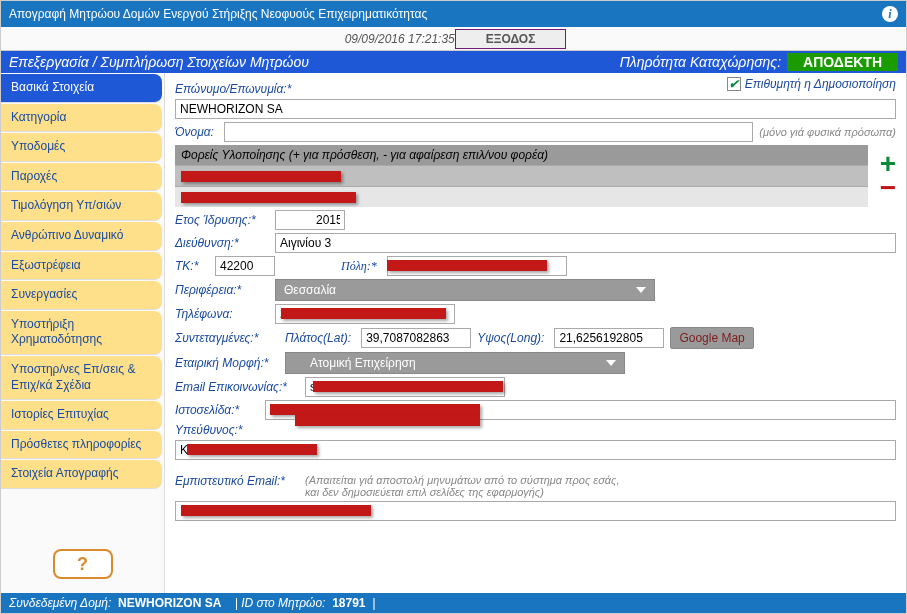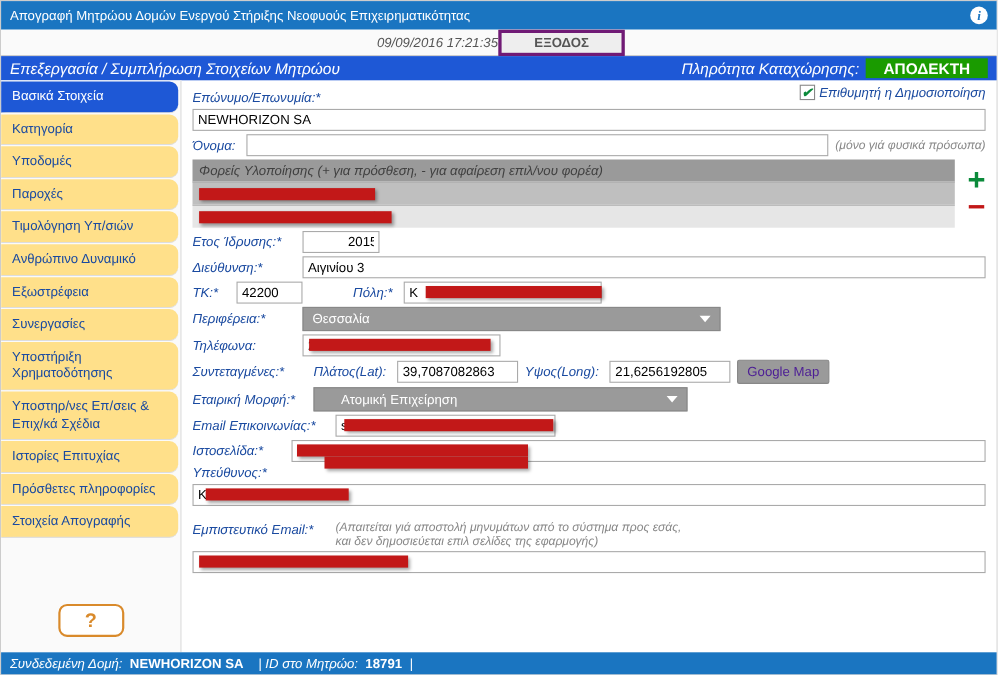--- a/index.html
+++ b/index.html
@@ -3,21 +3,21 @@
 <meta charset="utf-8">
 <style>
   * { box-sizing: border-box; margin: 0; padding: 0; }
   body { font-family: Arial, sans-serif; font-size: 12px; background: #fff; }
   .app { width: 907px; height: 614px; border: 1px solid #ccc; display: flex; flex-direction: column; position: relative; }
 
   .titlebar { background: #1a75c1; color: #fff; padding: 0 8px; display: flex; align-items: center; justify-content: space-between; height: 26px; }
   .titlebar .info { width:16px; height:16px; border-radius:50%; background:#fff; color:#1a75c1; font-weight:bold; text-align:center; line-height:16px; font-style:italic; font-family: serif; }
 
   .toprow { display:flex; justify-content:center; align-items:center; height:24px; padding:0 0 0 8px; border-bottom:1px solid #ccc; color:#555; font-style:italic; background:#fafafa;}
-  .exit { background:#eee; border:3px solid #701a75; padding:2px 30px; font-size:12px; color:#555; margin-right:4px; font-weight:bold;}
+  .exit { background:#eee; border:1px solid #701a75; padding:2px 30px; font-size:12px; color:#555; margin-right:4px; font-weight:bold;}
 
   .subhead { background:#1e58d6; color:#fff; display:flex; align-items:center; height:22px; padding:0 8px; font-size:14px; }
   .subhead .left { flex:1; font-style:italic; }
   .subhead .right { margin-right:6px; font-style:italic; }
   .accept { background:#1a9b00; color:#fff; font-weight:bold; padding:1px 16px; }
 
   .body { flex:1; display:flex; overflow:hidden; }
 
   .sidebar { width:164px; background:#fafafa; display:flex; flex-direction:column; border-right:1px solid #ddd; }
   .tab { padding:6px 10px; border-bottom:1px solid #ddd; background:#ffe08a; color:#1a4aa0; cursor:pointer; border-top-right-radius:8px; border-bottom-right-radius:8px; margin:1px 2px 0 0; font-size:12px; line-height:1.3;}
@@ -27,31 +27,31 @@
 
   .main { flex:1; padding:6px 10px 6px 10px; overflow:auto; position:relative;}
   .row { display:flex; align-items:center; margin:3px 0; gap:6px; flex-wrap:wrap;}
   .lbl { color:#1a4aa0; font-style:italic; width:120px; }
   .lbl.sm { width:auto; margin-right:4px;}
   input.tx { border:1px solid #aaa; padding:2px 4px; font-size:12px; background:#fff; }
   .tx.full { flex:1; }
   .hint { color:#888; font-style:italic; font-size:11px; }
 
   .agencies { flex:1; }
-  .agencies-head { background:#9a9a9a; color:#404040; font-style:italic; padding:3px 6px; }
+  .agencies-head { background:#9a9a9a; color:#000000; font-style:italic; padding:3px 6px; }
   .agency-item { background:#bfbfbf; color:#fff; padding:3px 6px; border-top:1px solid #aaa; position:relative;}
   .agency-item.alt { background:#e6e6e6; color:#333; }
   .add { color:#0a8a3a; font-size:28px; font-weight:bold; line-height:20px; }
   .rem { color:#c21818; font-size:28px; font-weight:bold; line-height:20px; }
   .agcol { display:flex; flex-direction:column; gap:4px; margin-left:6px; justify-content:center;}
 
   .drop { background:#9a9a9a; color:#fff; padding:3px 8px; display:flex; align-items:center; justify-content:space-between; border:1px solid #888; }
   .caret { width:0;height:0;border-left:5px solid transparent;border-right:5px solid transparent;border-top:6px solid #fff; }
 
-  .gmap { background:#9a9a9a; color:#4c1d95; padding:3px 8px; border:1px solid #888; border-radius:2px; }
+  .gmap { background:#9a9a9a; color:#7f1d1d; padding:3px 8px; border:1px solid #888; border-radius:2px; }
 
   .chk { width:14px; height:14px; border:1px solid #888; display:inline-flex; align-items:center; justify-content:center; margin-right:4px; color:#0a8a3a; font-weight:bold; }
   .publish { position:absolute; top:4px; right:10px; display:flex; align-items:center; color:#1a4aa0; font-style:italic;}
 
   .footer { background:#1a75c1; color:#fff; padding:3px 8px; font-style:italic; font-size:12px; }
   .footer b { font-style:normal; }
 
   .red { position:absolute; background:#c21818; height:11px; box-shadow:2px 2px 3px rgba(0,0,0,.35); pointer-events:none; }
 </style>
 </head>
@@ -136,21 +136,21 @@
       </div>
 
       <div class="row">
         <span class="lbl sm" style="width:90px;">Διεύθυνση:*</span>
         <input class="tx full" value="Αιγινίου 3" style="">
       </div>
 
       <div class="row" style="position:relative;">
         <span class="lbl sm" style="width:30px;">ΤΚ:*</span>
         <input class="tx" style="width: 60px;" value="42200">
-        <span class="lbl sm" style="margin-left:40px;">Πόλη:*</span>
+        <span class="lbl sm" style="margin-left:60px;font-family:Liberation Serif, serif;">Πόλη:*</span>
         <input class="tx" style="width: 180px;" value="Κ">
         <div class="red" style="left:212px; top:4px; width:160px;"></div>
       </div>
 
       <div class="row">
         <span class="lbl sm" style="width:90px;">Περιφέρεια:*</span>
         <div class="drop" style="width:380px;">
           <span>Θεσσαλία</span>
           <span class="caret"></span>
         </div>

